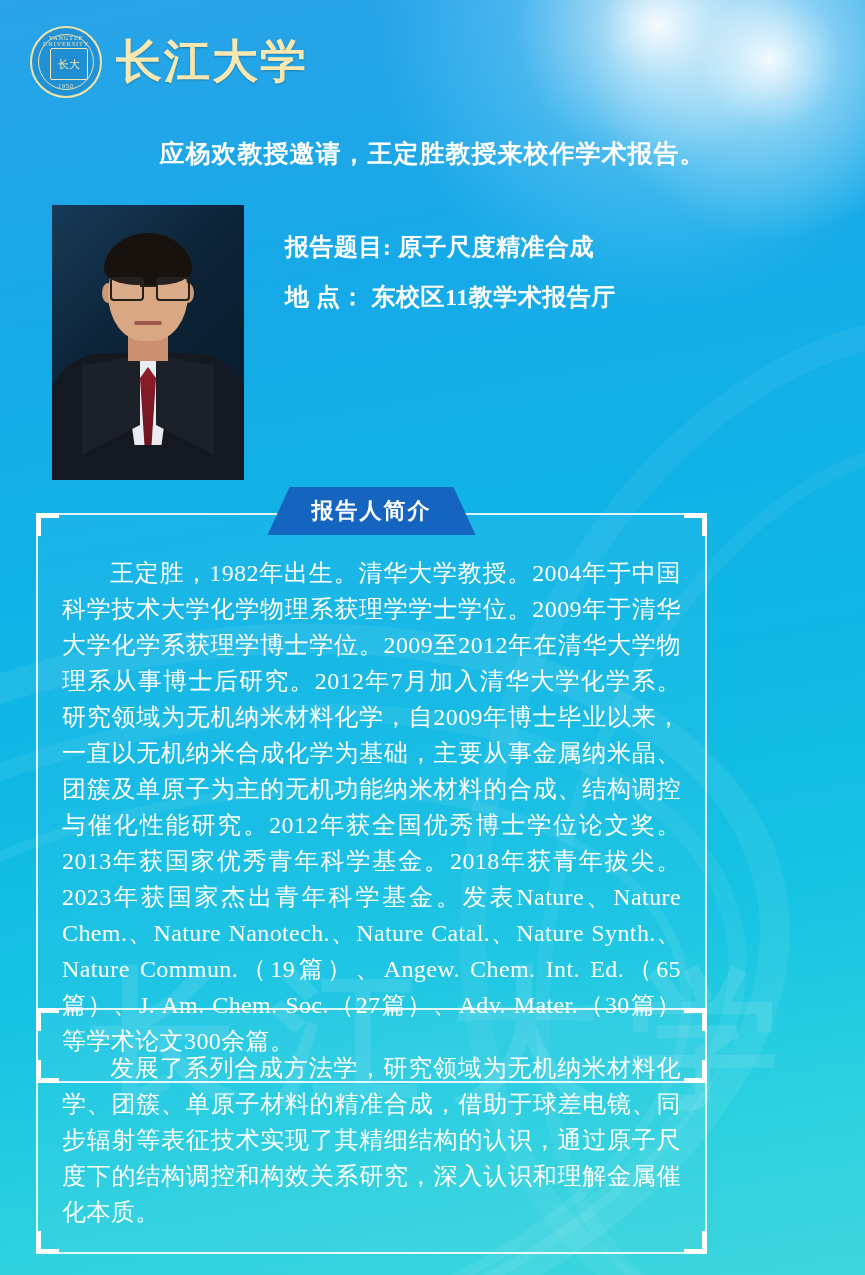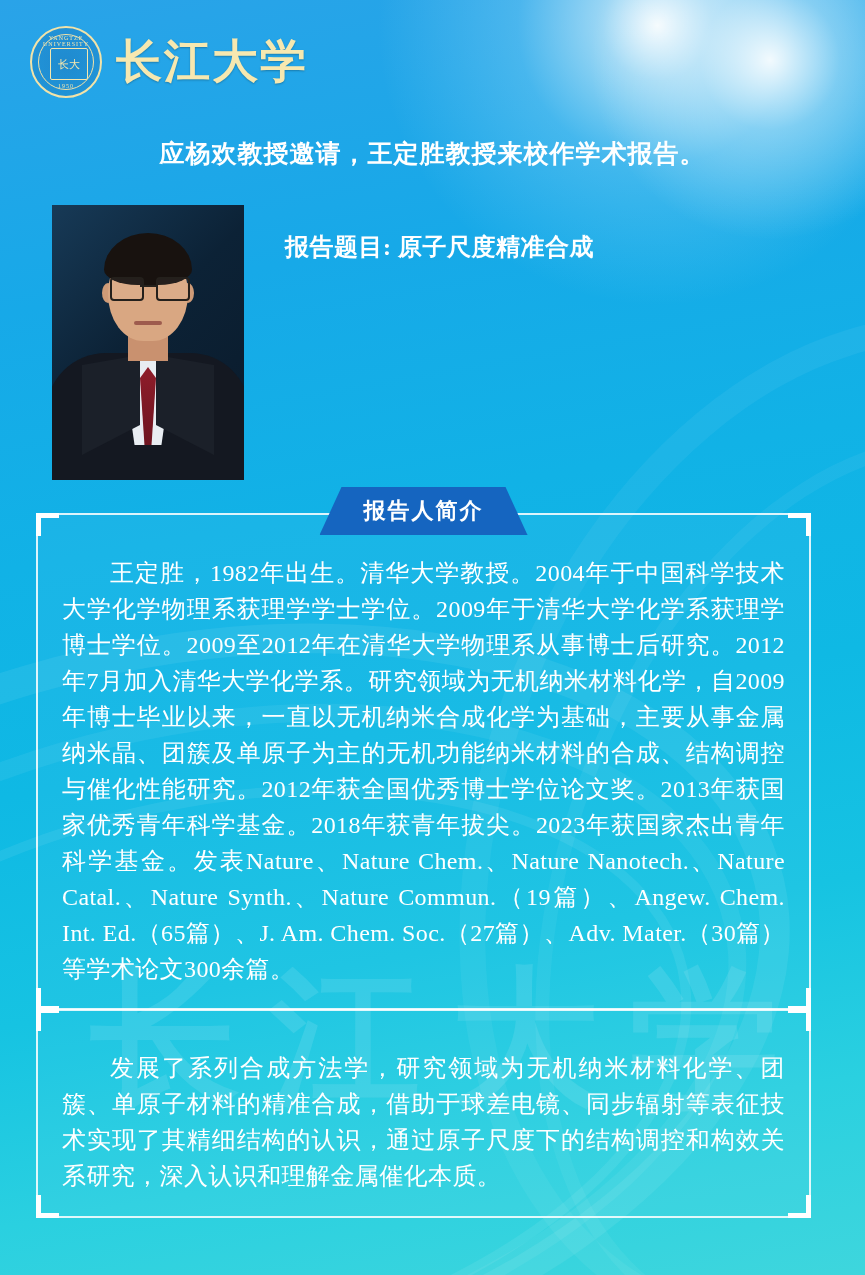--- a/index.html
+++ b/index.html
@@ -215,21 +215,21 @@
     font-size: 24px;
     line-height: 50px;
     white-space: nowrap;
     letter-spacing: 0.5px;
   }
 
   
   .section {
     position: absolute;
     left: 36px;
-    width: 775px;
+    width: 671px;
   }
   .ribbon-wrap {
     display: flex;
     justify-content: center;
     position: relative;
     z-index: 3;
   }
   .ribbon {
     background: #1565c0;
     color: #ffffff;
@@ -312,20 +312,21 @@
     <div class="ph-head"></div>
     <div class="ph-hair"></div>
     <div class="ph-glass-l"></div>
     <div class="ph-glass-r"></div>
     <div class="ph-bridge"></div>
     <div class="ph-mouth"></div>
   </div>
 
   <div class="meta">
     <div class="meta-line">报告题目: 原子尺度精准合成</div>
+    <div class="meta-line">地 点： 东校区11教学术报告厅</div>
   </div>
 
   <div class="section sec-bio">
     <div class="ribbon-wrap">
       <div class="ribbon">报告人简介</div>
     </div>
     <div class="panel">
       <span class="panel-corner pc-tl"></span>
       <span class="panel-corner pc-tr"></span>
       <span class="panel-corner pc-bl"></span>

